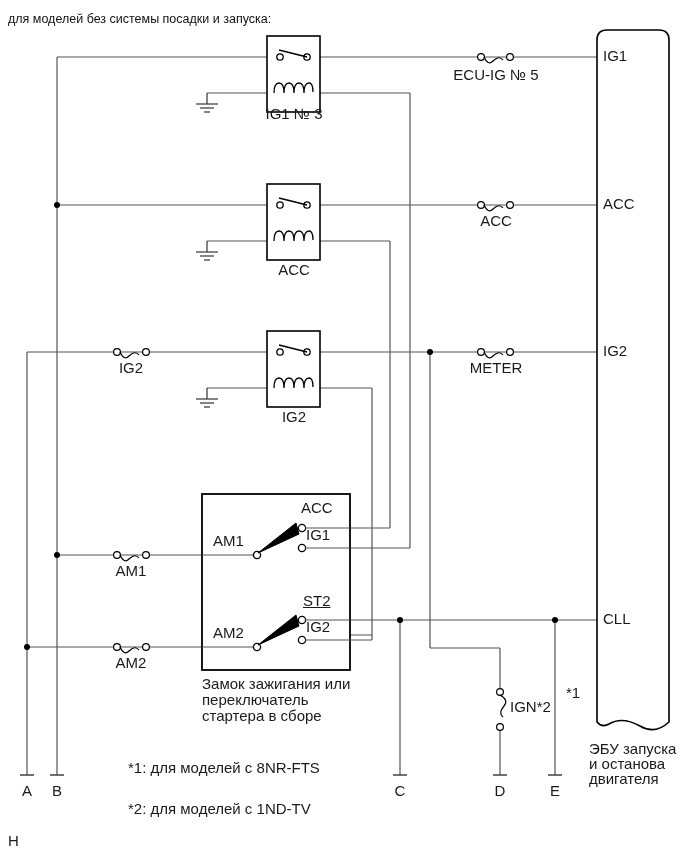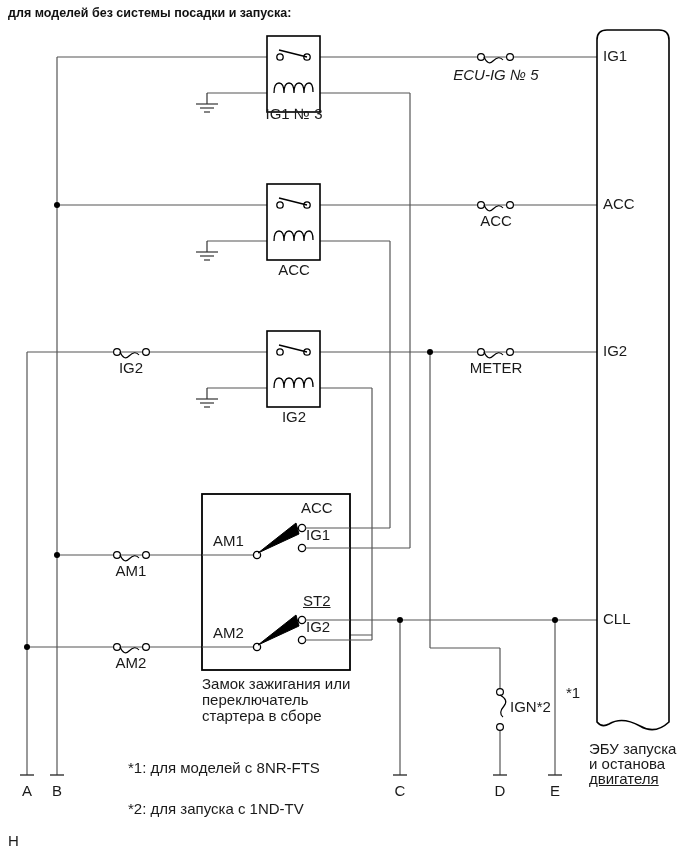--- a/index.html
+++ b/index.html
@@ -4,21 +4,21 @@
 <style>
   html,body{margin:0;padding:0;background:#ffffff;}
   body{
     width:688px;height:852px;position:relative;overflow:hidden;
     font-family:"Liberation Sans","DejaVu Sans",sans-serif;
     color:#000;
   }
   #diagram{position:absolute;left:0;top:0;width:688px;height:852px;}
   .lbl{position:absolute;font-size:15px;line-height:14px;color:#1a1a1a;white-space:pre;}
   .lbl.center{text-align:center;transform:translateX(-50%);}
-  .hdr{position:absolute;font-size:12.5px;color:#111;left:8px;top:6px;white-space:pre;font-weight:bold;}
+  .hdr{position:absolute;font-size:12.5px;color:#111;left:8px;top:12px;white-space:pre;}
 </style>
 </head>
 <body>
 
 <div class="hdr">для моделей без системы посадки и запуска:</div>
 
 <svg id="diagram" viewBox="0 0 688 852">
 
   <g stroke="#555" stroke-width="1.2" fill="none">
 
@@ -207,21 +207,21 @@
     <line x1="393" y1="775" x2="407" y2="775"></line>
     <line x1="493" y1="775" x2="507" y2="775"></line>
     <line x1="548" y1="775" x2="562" y2="775"></line>
   </g>
 </svg>
 
 <div class="lbl center" style="left:294px;top:107px;">IG1 № 3</div>
 <div class="lbl center" style="left:294px;top:263px;">ACC</div>
 <div class="lbl center" style="left:294px;top:410px;">IG2</div>
 
-<div class="lbl center" style="left:496px;top:68px;font-style:italic;">ECU-IG № 5</div>
+<div class="lbl center" style="left:496px;top:68px;">ECU-IG № 5</div>
 <div class="lbl center" style="left:496px;top:214px;">ACC</div>
 <div class="lbl center" style="left:131px;top:361px;">IG2</div>
 <div class="lbl center" style="left:496px;top:361px;text-align:right;">METER</div>
 <div class="lbl center" style="left:131px;top:564px;">AM1</div>
 <div class="lbl center" style="left:131px;top:656px;">AM2</div>
 <div class="lbl" style="left:510px;top:700px;">IGN*2</div>
 
 <div class="lbl" style="left:213px;top:534px;">AM1</div>
 <div class="lbl" style="left:213px;top:626px;">AM2</div>
 <div class="lbl" style="left:301px;top:501px;">ACC</div>
@@ -234,24 +234,24 @@
 <div class="lbl" style="left:202px;top:709px;">стартера в сборе</div>
 
 <div class="lbl" style="left:603px;top:49px;">IG1</div>
 <div class="lbl" style="left:603px;top:197px;">ACC</div>
 <div class="lbl" style="left:603px;top:344px;">IG2</div>
 <div class="lbl" style="left:603px;top:612px;">CLL</div>
 
 <div class="lbl" style="left:566px;top:686px;">*1</div>
 <div class="lbl" style="left:589px;top:742px;">ЭБУ запуска</div>
 <div class="lbl" style="left:589px;top:757px;">и останова</div>
-<div class="lbl" style="left:589px;top:772px;text-decoration:underline;">двигателя</div>
+<div class="lbl" style="left:589px;top:772px;">двигателя</div>
 
 <div class="lbl center" style="left:27px;top:784px;">A</div>
 <div class="lbl center" style="left:57px;top:784px;">B</div>
 <div class="lbl center" style="left:400px;top:784px;">C</div>
 <div class="lbl center" style="left:500px;top:784px;">D</div>
 <div class="lbl center" style="left:555px;top:784px;">E</div>
 
 <div class="lbl" style="left:128px;top:761px;">*1: для моделей с 8NR-FTS</div>
-<div class="lbl" style="left:128px;top:802px;">*2: для запуска с 1ND-TV</div>
+<div class="lbl" style="left:128px;top:802px;">*2: для моделей с 1ND-TV</div>
 
 <div class="lbl" style="left:8px;top:834px;">H</div>
 
 </body></html>

